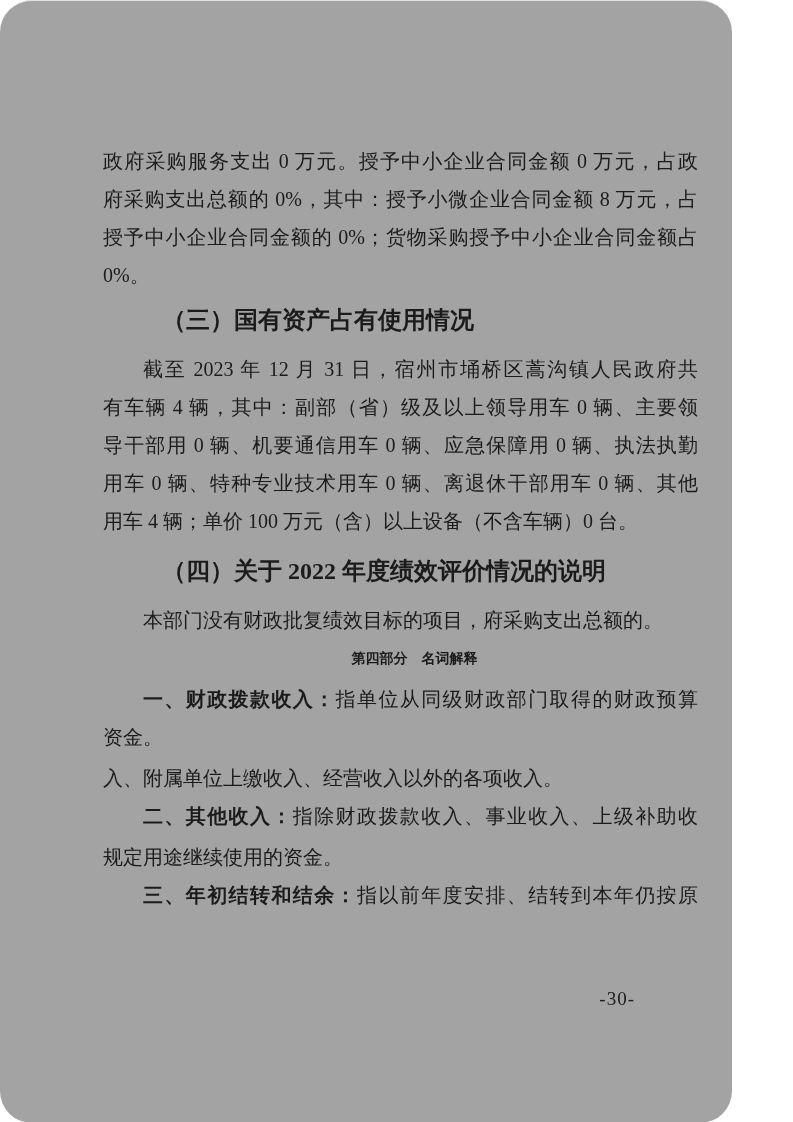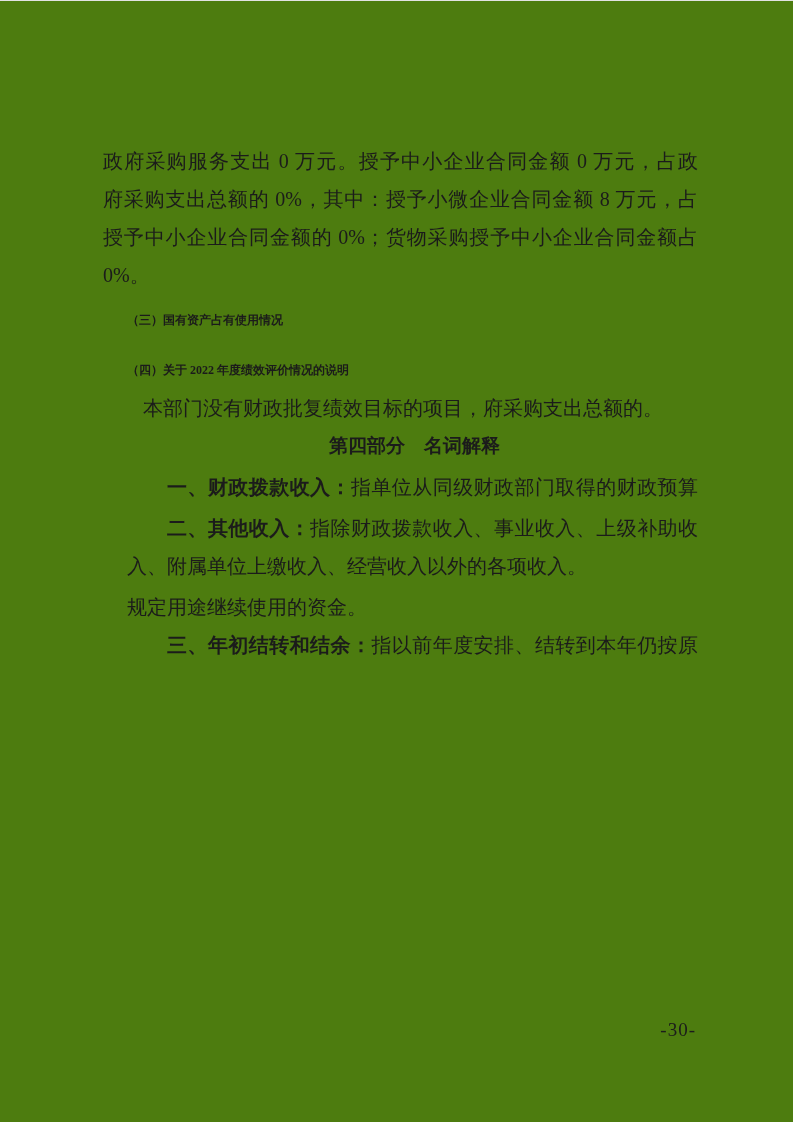--- a/index.html
+++ b/index.html
@@ -2,27 +2,28 @@
 <html lang="zh"><head>
 <meta charset="utf-8">
 <style>
   html, body {
     margin: 0;
     padding: 0;
     background: #ffffff;
   }
   .page {
     position: relative;
-    width: 793px;
+    width: 732px;
     height: 1122px;
-    background: #4d7c0f;
+    background: #a3a3a3;
     overflow: hidden;
     border-top: 1px solid #e2e2e2;
     font-family: "Liberation Serif", "DejaVu Serif", serif;
     color: #1b1b1b;
+    border-radius: 32px;
   }
   .content {
     position: absolute;
     left: 103px;
     top: 141px;
     width: 595px;
     font-size: 20px;
     line-height: 38px;
     text-align: justify;
     text-justify: inter-character;
@@ -35,42 +36,42 @@
     text-justify: inter-character;
   }
   .ln.last { text-align-last: left; }
   .indent { text-indent: 2em; }
   .heading {
     display: block;
     font-weight: 700;
     text-indent: 2em;
     text-align: left;
     text-align-last: left;
-    margin: 0;
-    font-size: 12px;
+    margin: 11px;
+    font-size: 24px;
     line-height: 38px;
   }
   .heading-3 { margin-top: 7px; }
   .heading-4 { margin-top: 12px; }
   .section-title {
     display: block;
     margin: 0;
     font-family: "Liberation Sans", "DejaVu Sans", sans-serif;
     font-weight: 700;
-    font-size: 19px;
+    font-size: 14px;
     line-height: 38px;
     text-align: center;
     text-align-last: center;
     padding-left: 28px;
   }
-  .term-para { margin-top: 3px; margin-left: 24px; }
+  .term-para { margin-top: 3px; }
   .term-label { font-weight: 700; }
   .page-number {
     position: absolute;
-    top: 1017px;
+    top: 986px;
     right: 97px;
     font-size: 19px;
     line-height: 24px;
     letter-spacing: 1px;
     color: #1b1b1b;
   }
 </style>
 </head>
 <body>
 
@@ -79,36 +80,44 @@
 
     <p class="para">
       <span class="ln">政府采购服务支出 0 万元。授予中小企业合同金额 0 万元，占政</span>
       <span class="ln">府采购支出总额的 0%，其中：授予小微企业合同金额 8 万元，占</span>
       <span class="ln">授予中小企业合同金额的 0%；货物采购授予中小企业合同金额占</span>
       <span class="ln last">0%。</span>
     </p>
 
     <h3 class="heading heading-3">（三）国有资产占有使用情况</h3>
 
+    <p class="para">
+      <span class="ln indent">截至 2023 年 12 月 31 日，宿州市埇桥区蒿沟镇人民政府共</span>
+      <span class="ln">有车辆 4 辆，其中：副部（省）级及以上领导用车 0 辆、主要领</span>
+      <span class="ln">导干部用 0 辆、机要通信用车 0 辆、应急保障用 0 辆、执法执勤</span>
+      <span class="ln">用车 0 辆、特种专业技术用车 0 辆、离退休干部用车 0 辆、其他</span>
+      <span class="ln last">用车 4 辆；单价 100 万元（含）以上设备（不含车辆）0 台。</span>
+    </p>
 
     <h3 class="heading heading-4">（四）关于 2022 年度绩效评价情况的说明</h3>
 
     <p class="para">
       <span class="ln last indent">本部门没有财政批复绩效目标的项目，府采购支出总额的。</span>
     </p>
 
     <h2 class="section-title">第四部分　名词解释</h2>
 
     <p class="para term-para">
       <span class="ln indent"><b class="term-label">一、财政拨款收入：</b><span>指单位从同级财政部门取得的财政预算</span></span>
+      <span class="ln last">资金。</span>
     </p>
 
     <p class="para term-para">
+      <span class="ln last">入、附属单位上缴收入、经营收入以外的各项收入。</span>
       <span class="ln indent"><b class="term-label">二、其他收入：</b><span>指除财政拨款收入、事业收入、上级补助收</span></span>
-      <span class="ln last">入、附属单位上缴收入、经营收入以外的各项收入。</span>
     </p>
 
     <p class="para term-para">
       <span class="ln last">规定用途继续使用的资金。</span>
       <span class="ln indent"><b class="term-label">三、年初结转和结余：</b><span>指以前年度安排、结转到本年仍按原</span></span>
     </p>
 
   </div>
 
   <div class="page-number">-30-</div>

